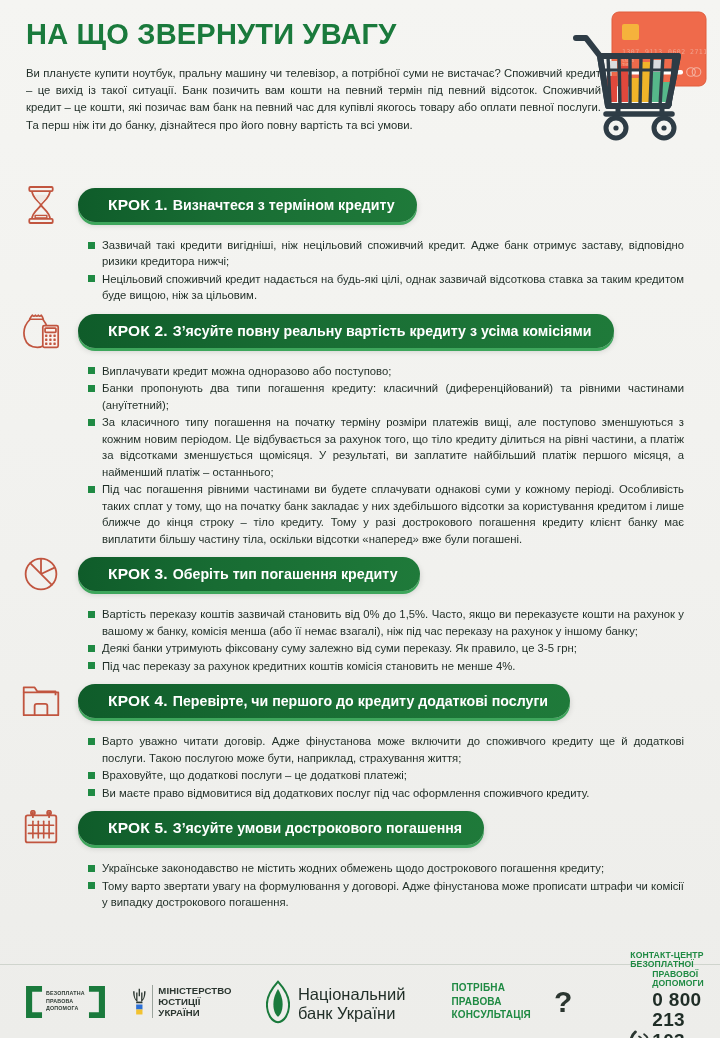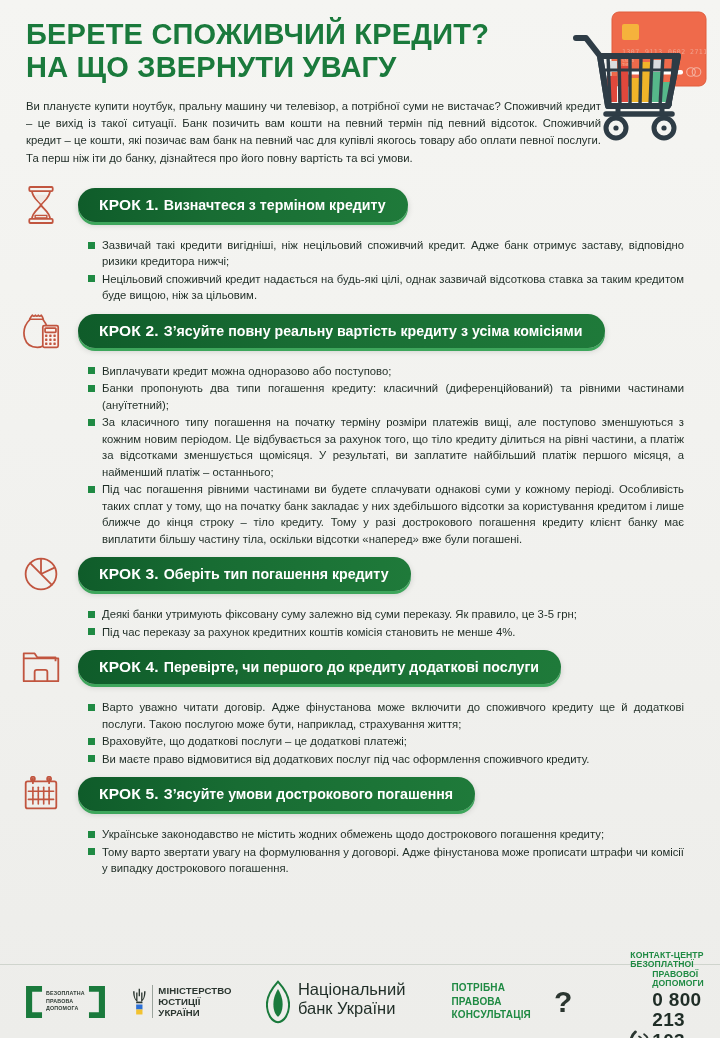--- a/index.html
+++ b/index.html
@@ -85,21 +85,21 @@
     display: flex;
     align-items: center;
     justify-content: center;
   }
 
   .step-banner {
     position: relative;
     display: inline-flex;
     align-items: center;
     height: 34px;
-    padding: 0 22px 0 21px;
+    padding: 0 22px 0 30px;
     border-radius: 17px;
     background: linear-gradient(90deg, #0f5c2a 0%, #186c33 40%, #1f7a3a 100%);
     box-shadow: 0 3px 0 0 #3ea65c, 0 3px 6px rgba(0,0,0,.16);
     color: #ffffff;
     white-space: nowrap;
   }
   .step-banner .num {
     font-size: 15.5px;
     font-weight: 700;
     letter-spacing: .2px;
@@ -173,21 +173,21 @@
     line-height: 1.18;
     color: #2b3630;
     text-transform: uppercase;
     letter-spacing: .1px;
     border-left: 1.6px solid #9aa39c;
     padding-left: 5px;
   }
 
   .logo-nbu {
     display: flex;
-    align-items: flex-start;
+    align-items: flex-end;
     gap: 8px;
     margin-left: 32px;
   }
   .nbu-text {
     font-size: 16.5px;
     line-height: 1.18;
     color: #1f2d26;
     font-weight: 400;
   }
 
@@ -250,21 +250,20 @@
   }
 </style>
 </head>
 <body>
 
 <div class="page">
 
   <div class="header">
 
     <h1 class="title">
-      <span>БЕРЕТЕ СПОЖИВЧИЙ КРЕДИТ?</span>
       <span class="line2">НА ЩО ЗВЕРНУТИ УВАГУ</span>
     </h1>
 
     <p class="intro">Ви плануєте купити ноутбук, пральну машину чи телевізор, а потрібної суми не вистачає? Споживчий кредит – це вихід із такої ситуації. Банк позичить вам кошти на певний термін під певний відсоток. Споживчий кредит – це кошти, які позичає вам банк на певний час для купівлі якогось товару або оплати певної послуги. Та перш ніж іти до банку, дізнайтеся про його повну вартість та всі умови.</p>
 
     <div class="illustration">
       <svg viewBox="0 0 136 146" width="136" height="146" aria-hidden="true">
 
         <g transform="translate(40,8)">
           <rect x="0" y="0" width="94" height="74" rx="7" fill="#ef6a4b"></rect>
@@ -399,20 +398,21 @@
               <line x1="8.5" y1="8.5" x2="33.5" y2="33.5"></line>
             </g>
           </svg>
         </div>
         <div class="step-banner">
           <span class="num">КРОК 3.</span>
           <span class="cap">Оберіть тип погашення кредиту</span>
         </div>
       </div>
       <ul class="bullets">
+        <li>Вартість переказу коштів зазвичай становить від 0% до 1,5%. Часто, якщо ви переказуєте кошти на рахунок у вашому ж банку, комісія менша (або її немає взагалі), ніж під час переказу на рахунок у іншому банку;</li>
         <li>Деякі банки утримують фіксовану суму залежно від суми переказу. Як правило, це 3-5 грн;</li>
         <li>Під час переказу за рахунок кредитних коштів комісія становить не менше 4%.</li>
       </ul>
     </section>
 
     <section class="step">
       <div class="step-head">
         <div class="step-icon">
           <svg viewBox="0 0 44 38" width="40" height="35" aria-hidden="true">
             <g fill="none" stroke="#c1553f" stroke-width="2" stroke-linejoin="round">

